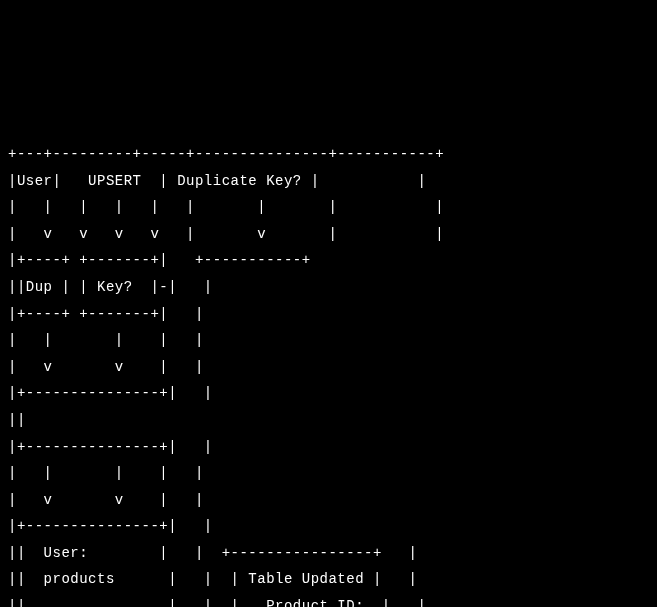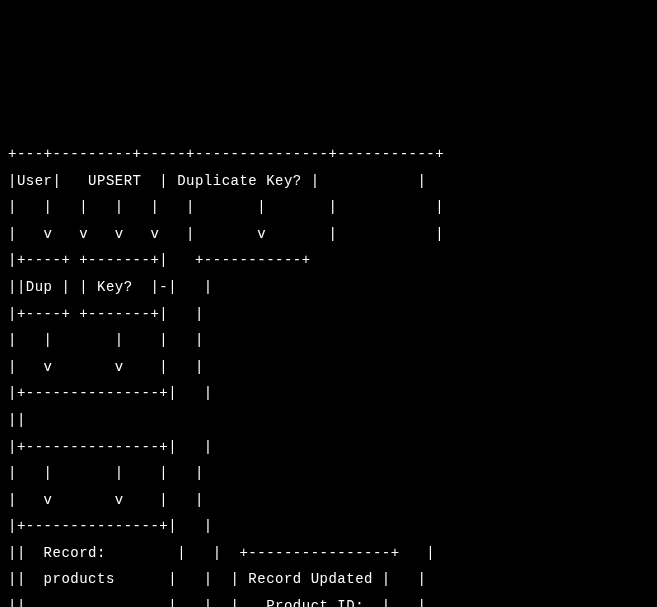--- a/index.html
+++ b/index.html
@@ -38,22 +38,22 @@
 <span>||Dup | | Key?  |-|   |</span>
 <span>|+----+ +-------+|   |</span>
 <span>|   |       |    |   |</span>
 <span>|   v       v    |   |</span>
 <span>|+---------------+|   |</span>
 <span>||               </span>
 <span>|+---------------+|   |</span>
 <span>|   |       |    |   |</span>
 <span>|   v       v    |   |</span>
 <span>|+---------------+|   |</span>
-<span>||  Record:        |   |  +----------------+   |</span>
-<span>||  products      |   |  | Record Updated |   |</span>
+<span>||  User:        |   |  +----------------+   |</span>
+<span>||  products      |   |  | Table Updated |   |</span>
 <span>||                |   |  |   Product ID:  |   |</span>
 
 
 
 </div>
 
 
 
 
 </body></html>

